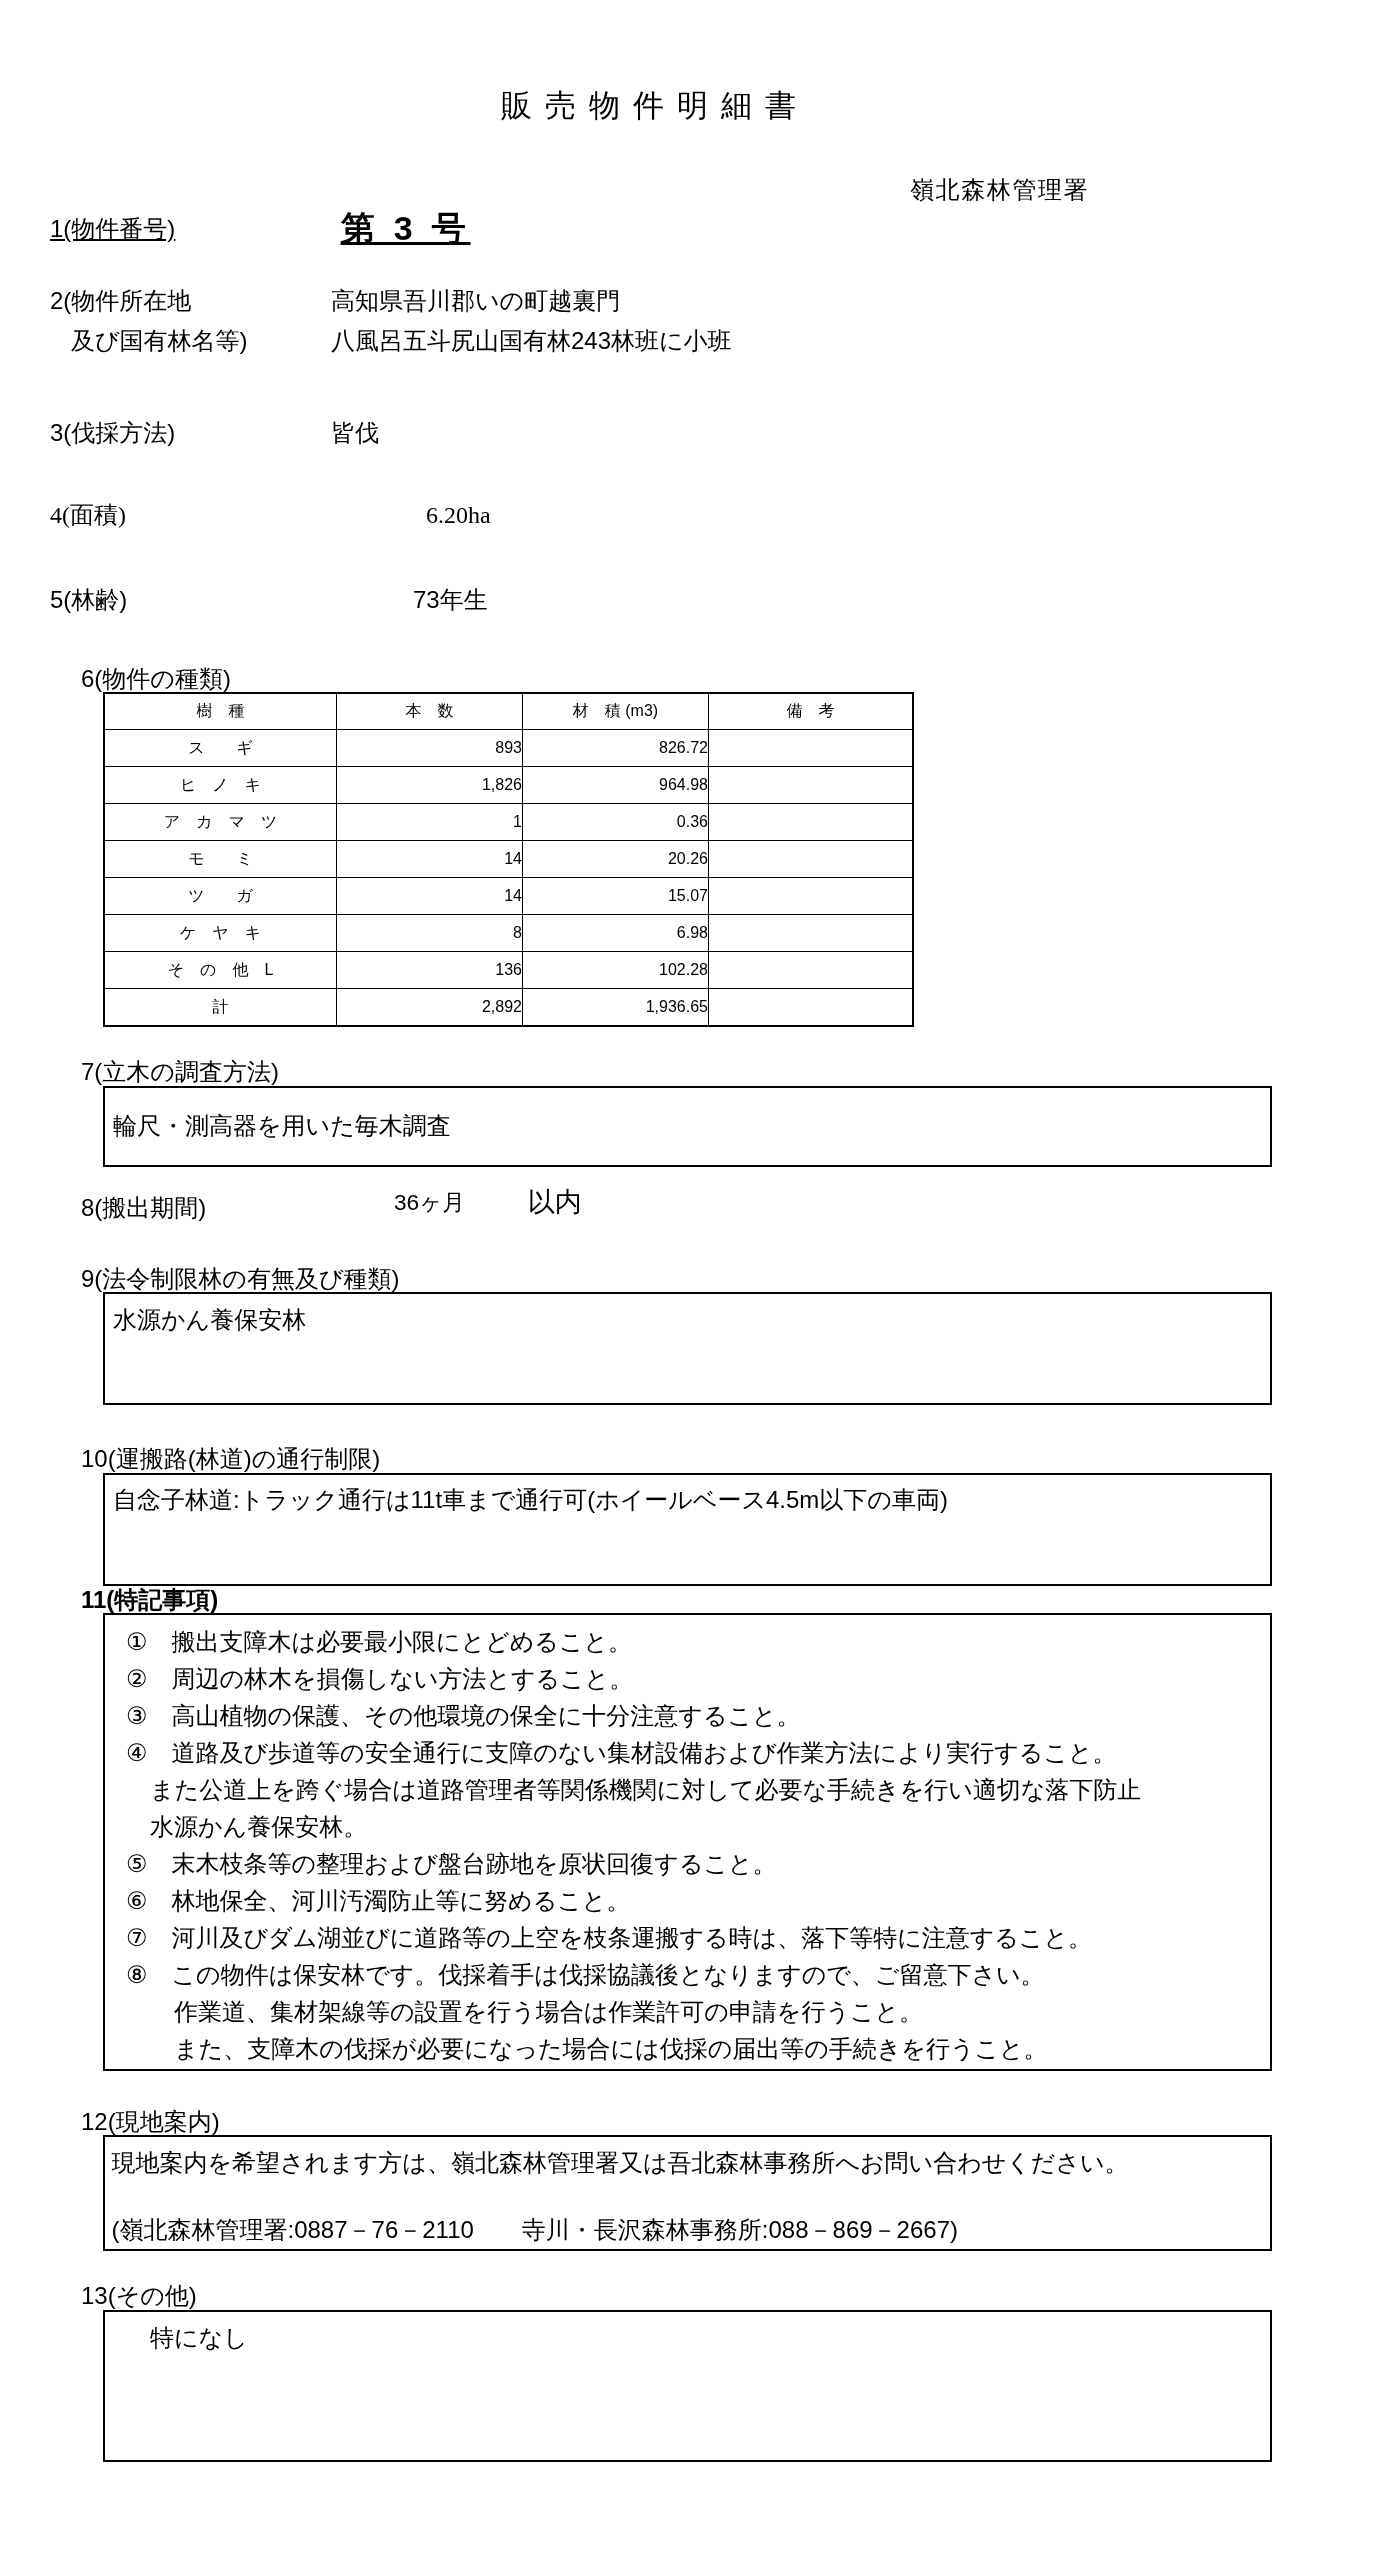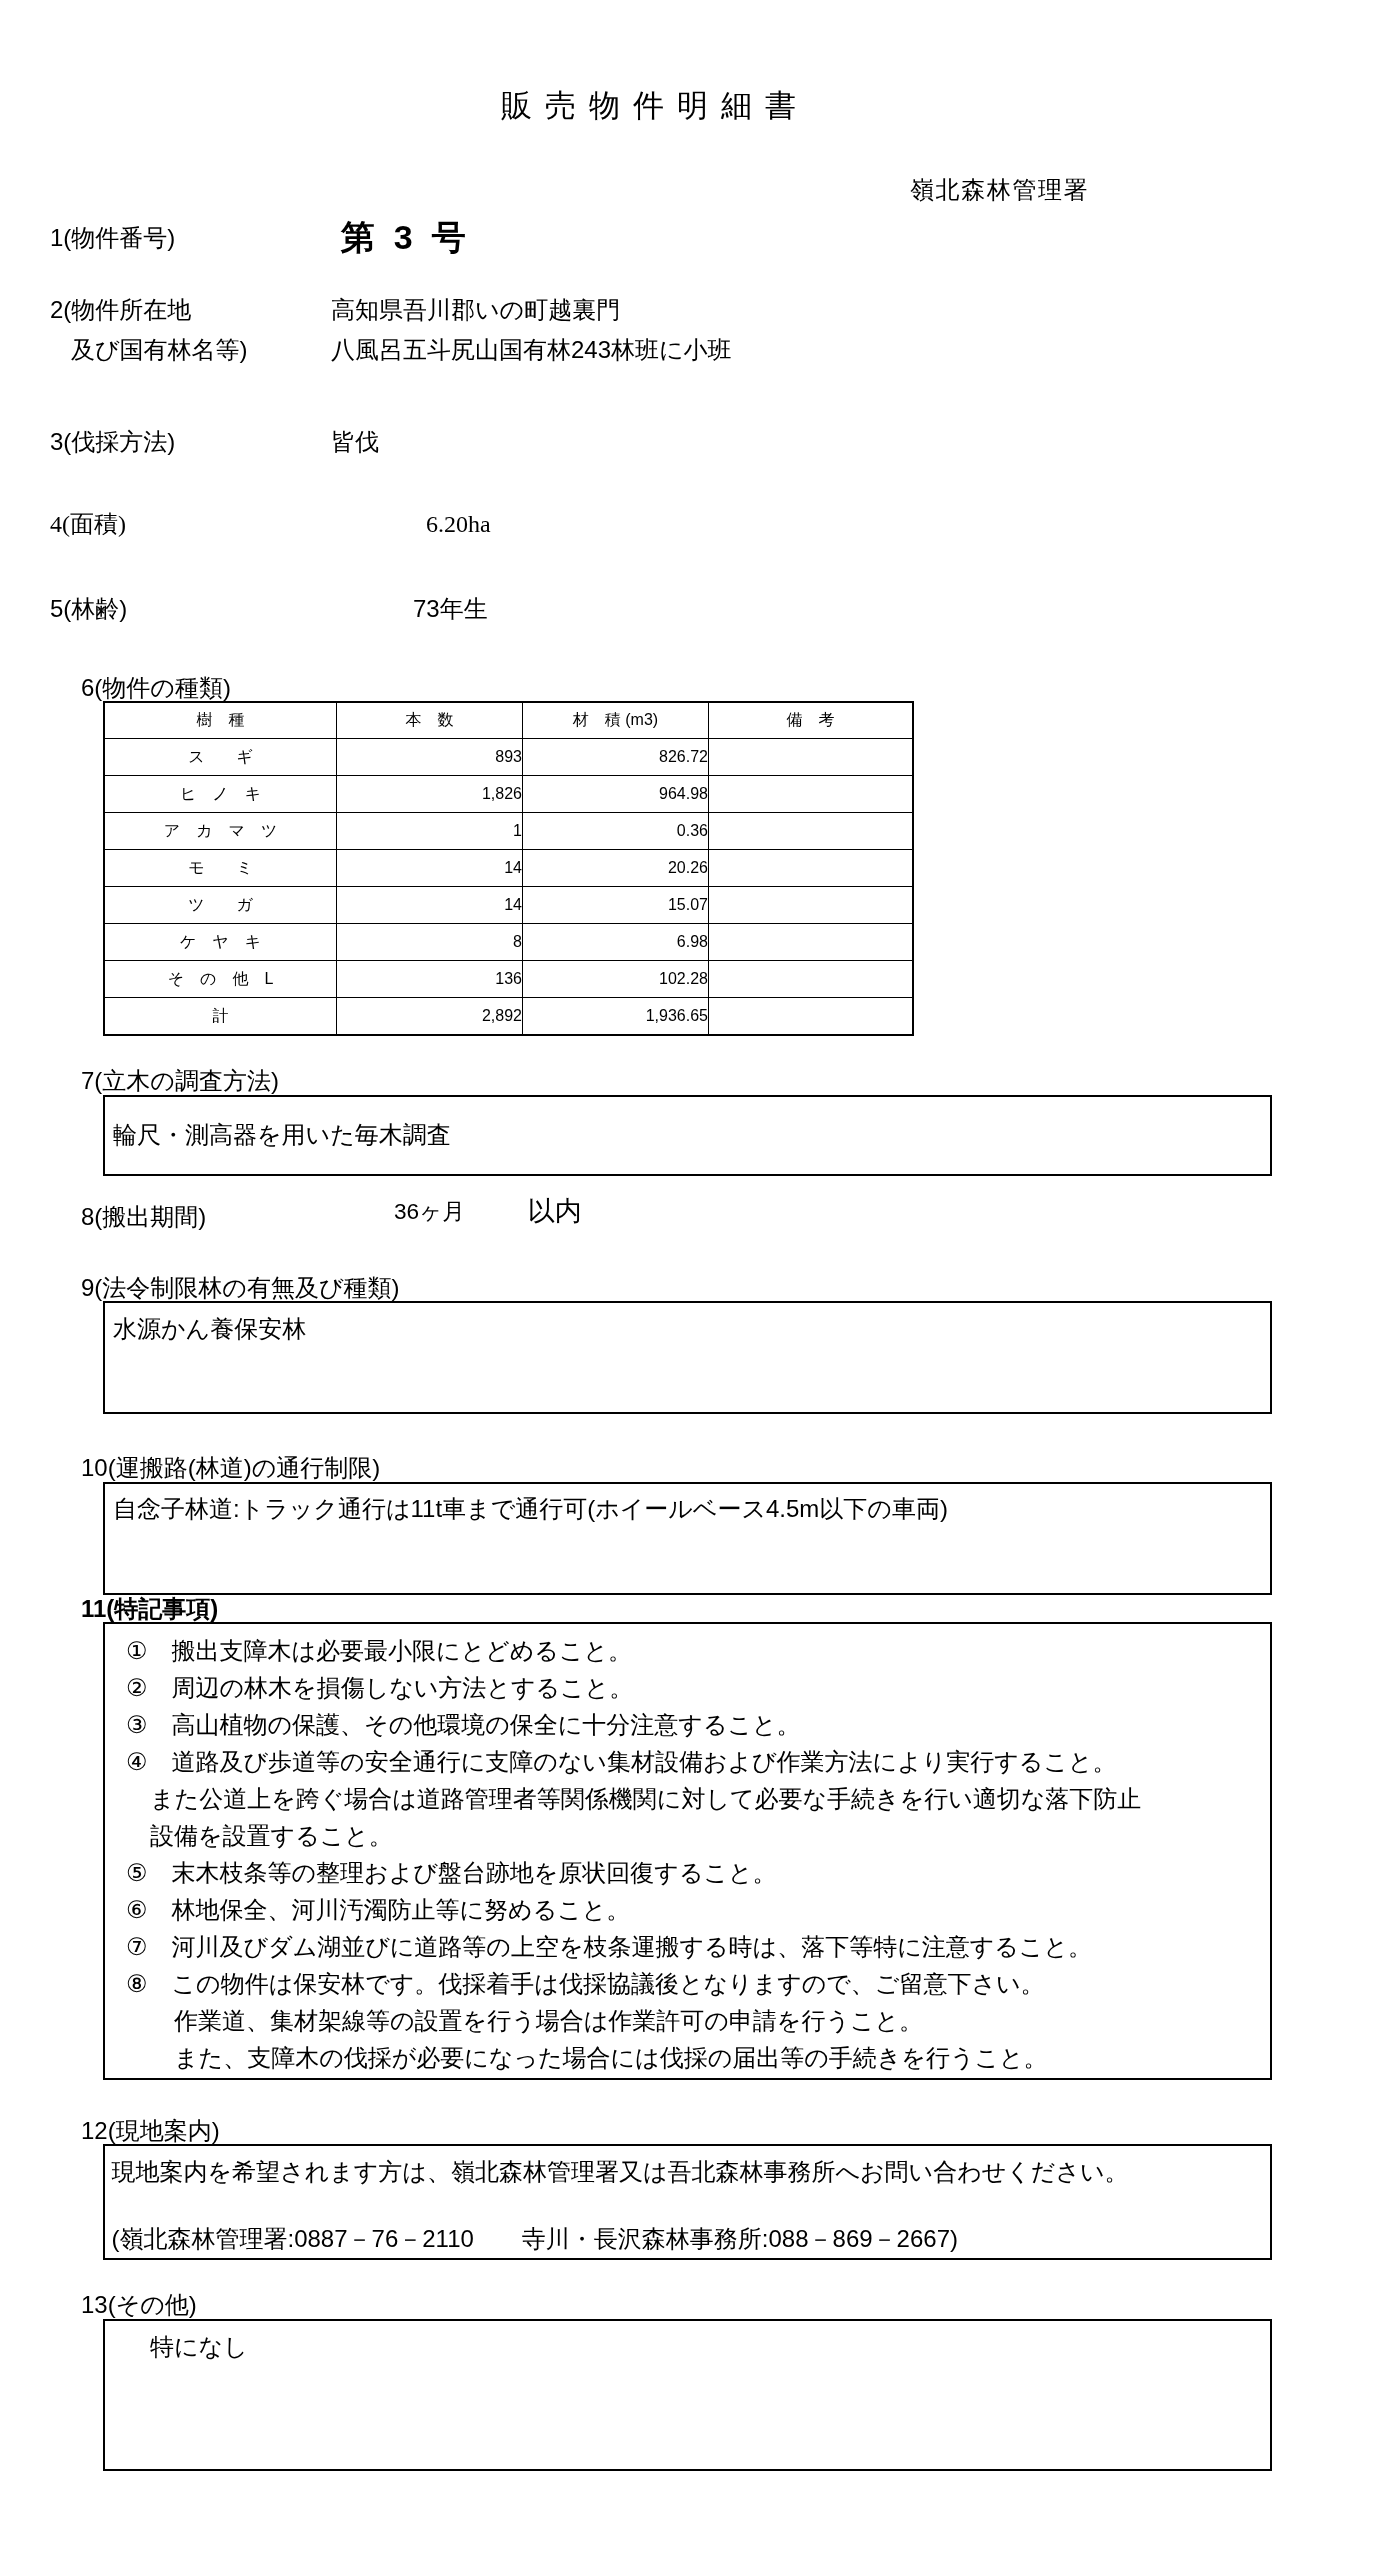--- a/index.html
+++ b/index.html
@@ -30,21 +30,21 @@
     letter-spacing:1.6px;
     white-space:nowrap;
   }
   .row{display:flex;align-items:flex-start;}
   .lbl-col{width:281px;flex-shrink:0;}
   .lbl{font-size:24px;line-height:40px;white-space:nowrap;}
   .ind{margin-left:31px;}
   .lbl-line2{padding-left:21px;}
   .val{font-size:24px;line-height:40px;white-space:pre;}
   .val-big{font-size:34px;font-weight:bold;letter-spacing:4.8px;line-height:39px;white-space:pre;padding-left:9.7px;}
-  .r1{margin-top:12px;}
+  .r1{margin-top:3px;text-decoration:underline;}
   .r2{margin-top:32px;}
   .r3{margin-top:52px;}
   .r4{margin-top:42px;font-family:Liberation Serif, serif;}
   .r5{margin-top:45px;}
   .r6{margin-top:45px;}
   .pad118{padding-left:95px;}
   .pad102{padding-left:82px;}
 
   table.species{
     border-collapse:collapse;
@@ -229,21 +229,21 @@
     <div>自念子林道:トラック通行は11t車まで通行可(ホイールベース4.5m以下の車両)</div>
   </div>
 
   <div class="sec-label ind m11">11(特記事項)</div>
   <div class="box box11">
     <div class="tline">①　搬出支障木は必要最小限にとどめること。</div>
     <div class="tline">②　周辺の林木を損傷しない方法とすること。</div>
     <div class="tline">③　高山植物の保護、その他環境の保全に十分注意すること。</div>
     <div class="tline">④　道路及び歩道等の安全通行に支障のない集材設備および作業方法により実行すること。</div>
     <div class="tline">　また公道上を跨ぐ場合は道路管理者等関係機関に対して必要な手続きを行い適切な落下防止</div>
-    <div class="tline">　設備を設置すること。</div>
+    <div class="tline">　水源かん養保安林。</div>
     <div class="tline">⑤　末木枝条等の整理および盤台跡地を原状回復すること。</div>
     <div class="tline">⑥　林地保全、河川汚濁防止等に努めること。</div>
     <div class="tline">⑦　河川及びダム湖並びに道路等の上空を枝条運搬する時は、落下等特に注意すること。</div>
     <div class="tline">⑧　この物件は保安林です。伐採着手は伐採協議後となりますので、ご留意下さい。</div>
     <div class="tline">　　作業道、集材架線等の設置を行う場合は作業許可の申請を行うこと。</div>
     <div class="tline">　　また、支障木の伐採が必要になった場合には伐採の届出等の手続きを行うこと。</div>
   </div>
 
   <div class="sec-label ind m12">12(現地案内)</div>
   <div class="box box12">

